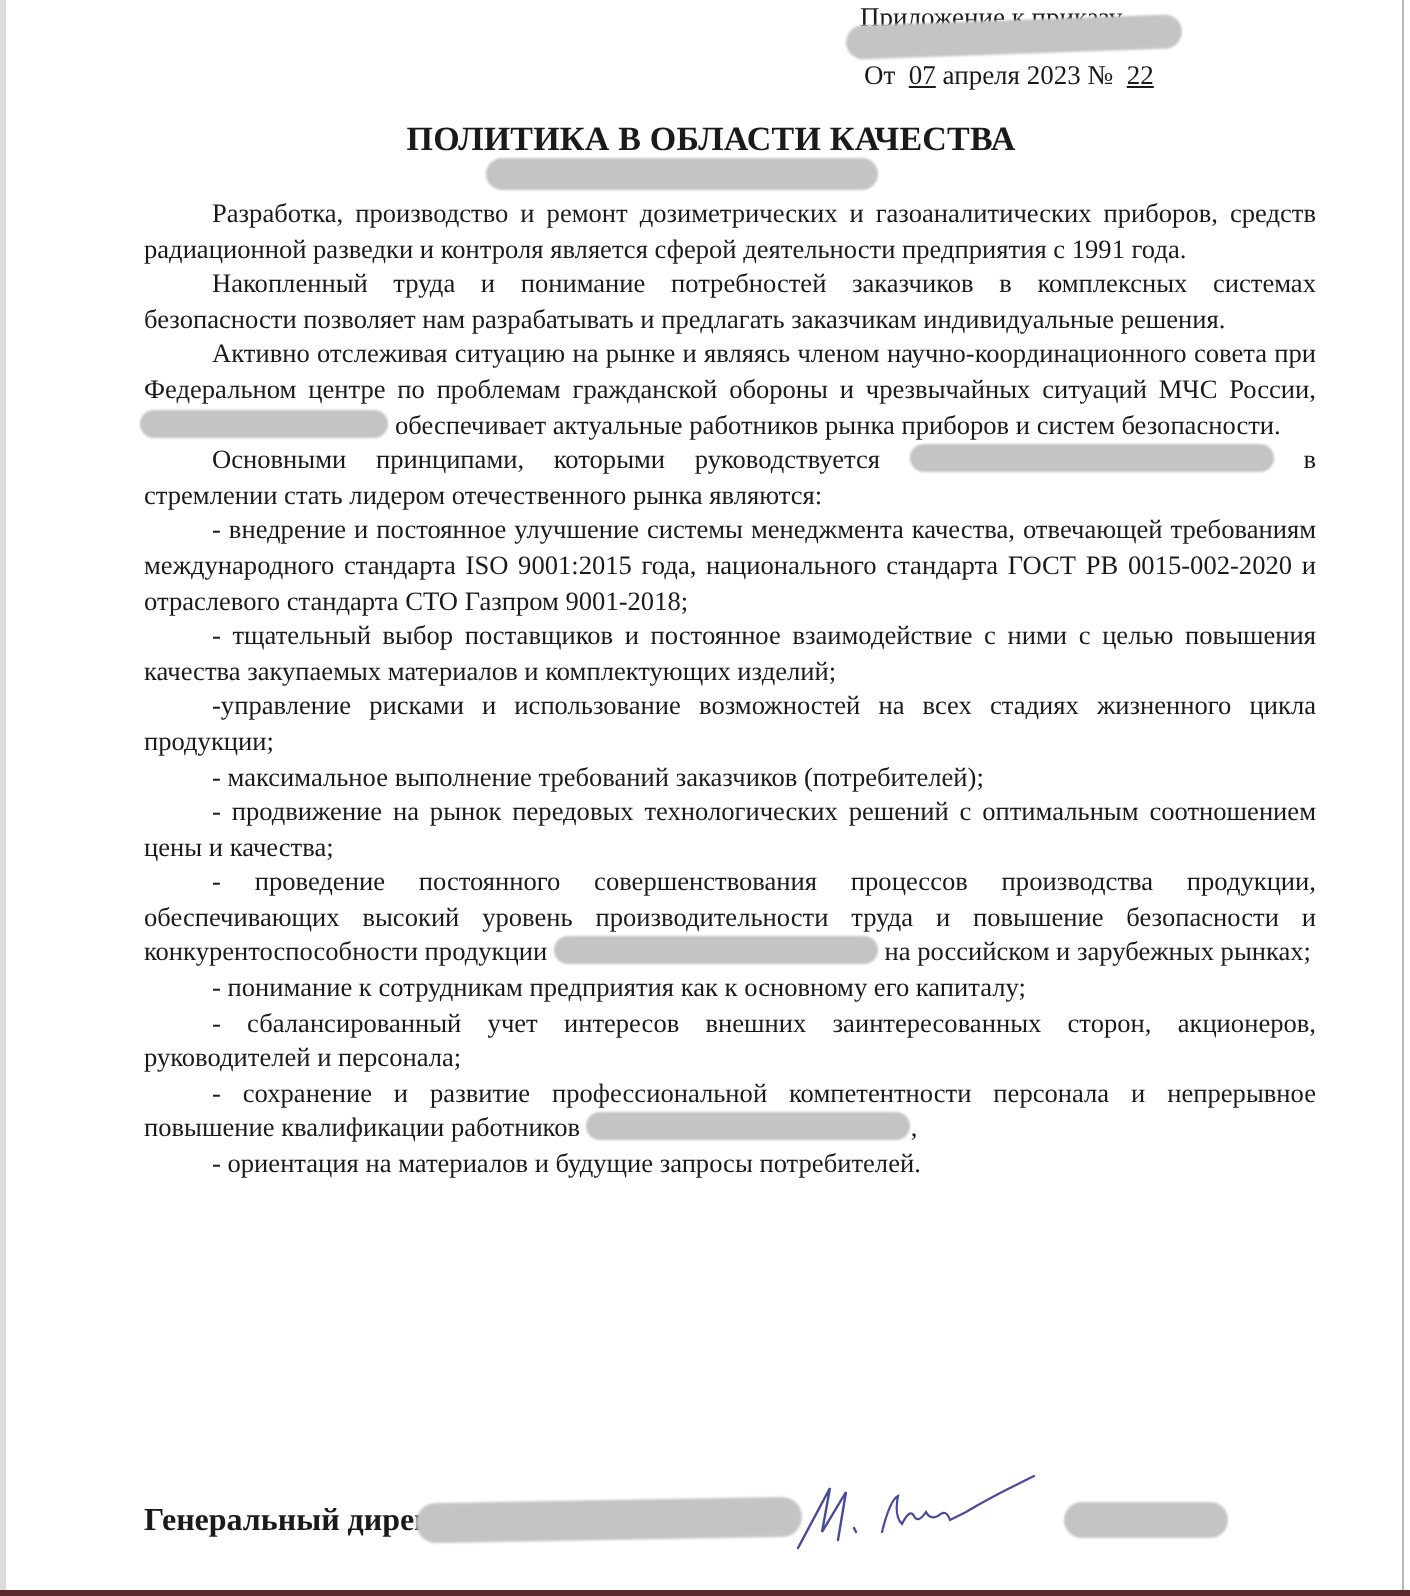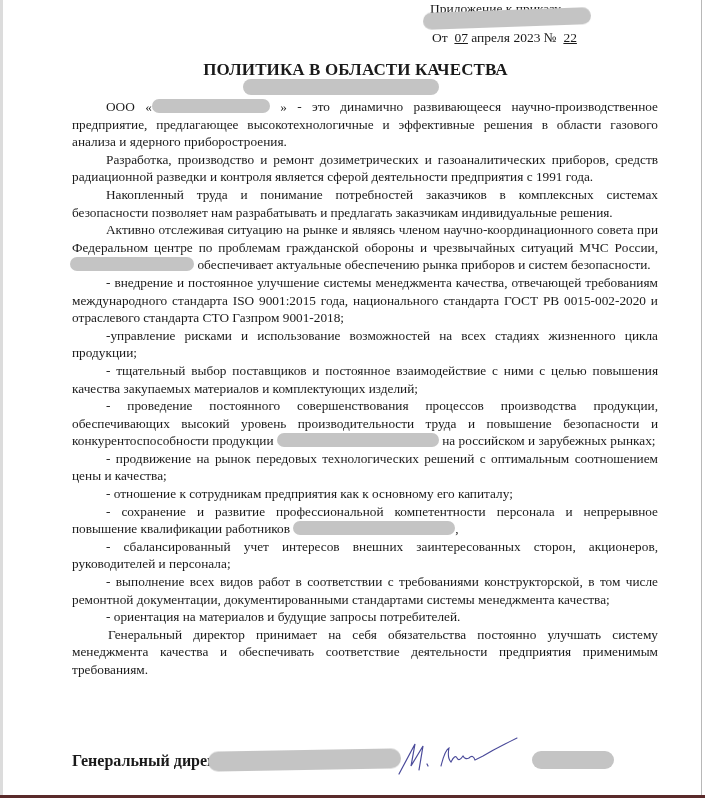--- a/index.html
+++ b/index.html
@@ -113,51 +113,51 @@
       <span>апреля 2023 №</span>&nbsp;
       <span class="u">22</span>
     </div>
   </div>
   <div class="redact-abs" style="left:420px;top:10px;width:168px;height:17px;border-radius:12px;transform:rotate(-2deg);"></div>
 
   <div class="title">ПОЛИТИКА В ОБЛАСТИ КАЧЕСТВА</div>
   <div class="redact-abs" style="left:240px;top:79px;width:196px;height:16px;border-radius:10px;"></div>
 
   <div class="body-text">
-    <p>
-      <span>ООО «</span><span class="redact" style="width:118px;"></span>
-      <span>» - это динамично развивающееся научно-производственное предприятие, предлагающее высокотехнологичные и эффективные решения в области газового анализа и ядерного приборостроения.</span>
-    </p>
     <p>Разработка, производство и ремонт дозиметрических и газоаналитических приборов, средств радиационной разведки и контроля является сферой деятельности предприятия с 1991 года.</p>
     <p>Накопленный труда и понимание потребностей заказчиков в комплексных системах безопасности позволяет нам разрабатывать и предлагать заказчикам индивидуальные решения.</p>
     <p>
       <span>Активно отслеживая ситуацию на рынке и являясь членом научно-координационного совета при Федеральном центре по проблемам гражданской обороны и чрезвычайных ситуаций МЧС России, ООО</span>
       <span class="redact" style="width:124px;margin-left:-34px;"></span>
-      <span>обеспечивает актуальные обеспечению рынка приборов и систем безопасности.</span>
+      <span>обеспечивает актуальные работников рынка приборов и систем безопасности.</span>
+    </p>
+    <p>
+      <span>Основными принципами, которыми руководствуется</span>
+      <span class="redact" style="width:182px;"></span>
+      <span>в стремлении стать лидером отечественного рынка являются:</span>
     </p>
 
     <p>- внедрение и постоянное улучшение системы менеджмента качества, отвечающей требованиям международного стандарта ISO 9001:2015 года, национального стандарта ГОСТ РВ 0015-002-2020 и отраслевого стандарта СТО Газпром 9001-2018;</p>
+    <p>- тщательный выбор поставщиков и постоянное взаимодействие с ними с целью повышения качества закупаемых материалов и комплектующих изделий;</p>
     <p>-управление рисками и использование возможностей на всех стадиях жизненного цикла продукции;</p>
-    <p>- тщательный выбор поставщиков и постоянное взаимодействие с ними с целью повышения качества закупаемых материалов и комплектующих изделий;</p>
+    <p>-  максимальное выполнение требований заказчиков (потребителей);</p>
+    <p>-  продвижение на рынок передовых технологических решений с оптимальным соотношением цены и качества;</p>
     <p>
       <span>- проведение постоянного совершенствования процессов производства продукции, обеспечивающих высокий уровень производительности труда и повышение безопасности и конкурентоспособности продукции</span>
       <span class="redact" style="width:162px;"></span>
       <span>на российском и зарубежных рынках;</span>
     </p>
-    <p>-  продвижение на рынок передовых технологических решений с оптимальным соотношением цены и качества;</p>
-    <p>-  отношение к сотрудникам предприятия как к основному его капиталу;</p>
+    <p>-  понимание к сотрудникам предприятия как к основному его капиталу;</p>
+    <p>- сбалансированный учет интересов внешних заинтересованных сторон, акционеров, руководителей и персонала;</p>
     <p>
       <span>- сохранение и развитие профессиональной компетентности персонала и непрерывное повышение квалификации работников</span>
       <span class="redact" style="width:162px;"></span><span>,</span>
     </p>
-    <p>- сбалансированный учет интересов внешних заинтересованных сторон, акционеров, руководителей и персонала;</p>
-    <p>- выполнение всех видов работ в соответствии с требованиями конструкторской, в том числе ремонтной документации, документированными стандартами системы менеджмента качества;</p>
     <p>- ориентация на материалов и будущие запросы потребителей.</p>
 
-    <p style="text-indent:36px;">Генеральный директор принимает на себя обязательства постоянно улучшать систему менеджмента качества и обеспечивать соответствие деятельности предприятия применимым требованиям.</p>
   </div>
 
   <div class="signature-line">Генеральный директор</div>
   <div class="redact-abs" style="left:205px;top:750px;width:193px;height:20px;border-radius:12px;transform:rotate(-1deg);"></div>
   <svg class="sig-svg" width="170" height="44" viewBox="0 0 170 44">
     <path d="M6 38 L22 8 L18 30 L30 10 L26 34 M34 28 L35 30" stroke="#4a4a9a" stroke-width="1.2" fill="none" stroke-linecap="round"></path>
     <path d="M48 30 Q52 14 56 12 Q54 22 58 26 Q62 18 64 22 Q66 26 70 20 Q72 24 76 22 Q80 18 82 24 Q86 22 90 20 Q100 14 112 8 L124 2" stroke="#4a4a9a" stroke-width="1.1" fill="none" stroke-linecap="round"></path>
   </svg>
   <div class="redact-abs" style="left:529px;top:751px;width:82px;height:18px;border-radius:10px;"></div>
 

